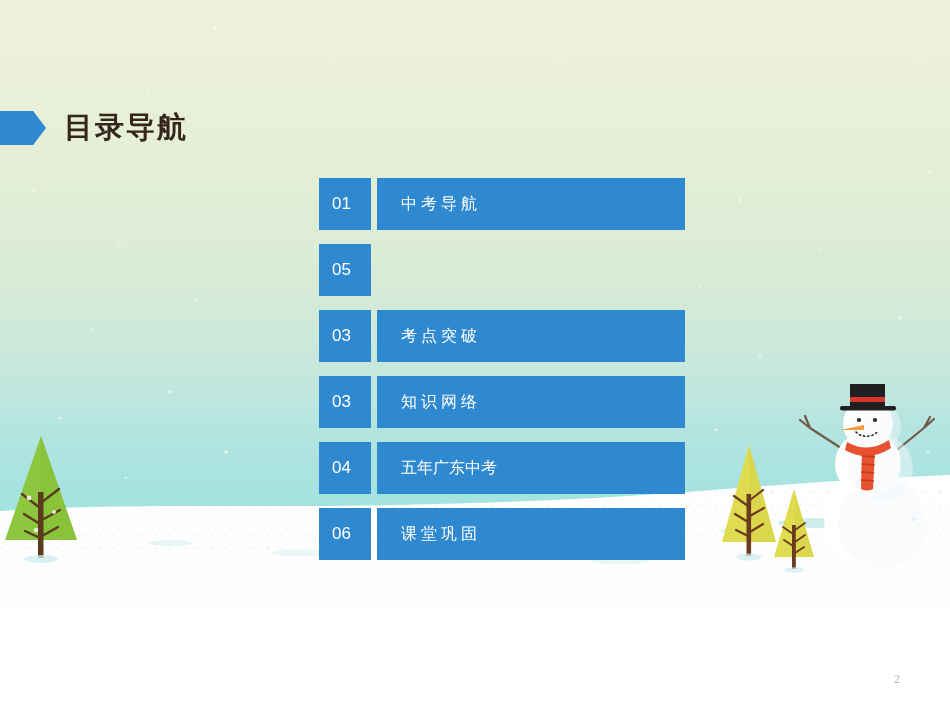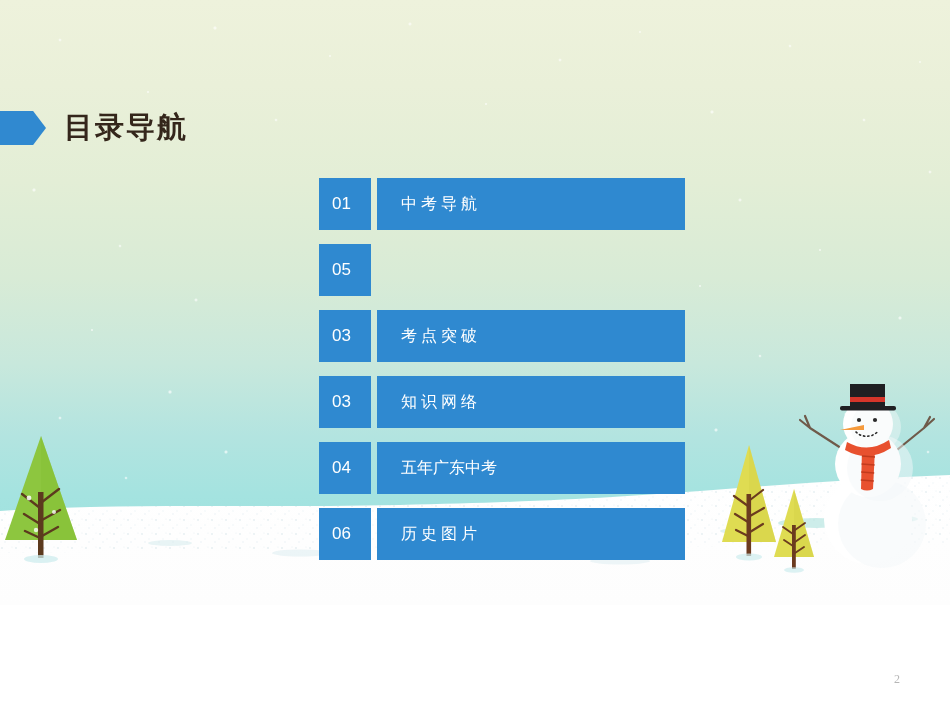--- a/index.html
+++ b/index.html
@@ -292,20 +292,20 @@
       <div class="menu-label">知识网络</div>
     </div>
 
     <div class="menu-row">
       <div class="menu-num">04</div>
       <div class="menu-label tight">五年广东中考</div>
     </div>
 
     <div class="menu-row">
       <div class="menu-num">06</div>
-      <div class="menu-label">历史图片</div>
+      <div class="menu-label">课堂巩固</div>
     </div>
 
   </div>
 
   <div class="page-number">2</div>
 
 </div>
 
 </body></html>

